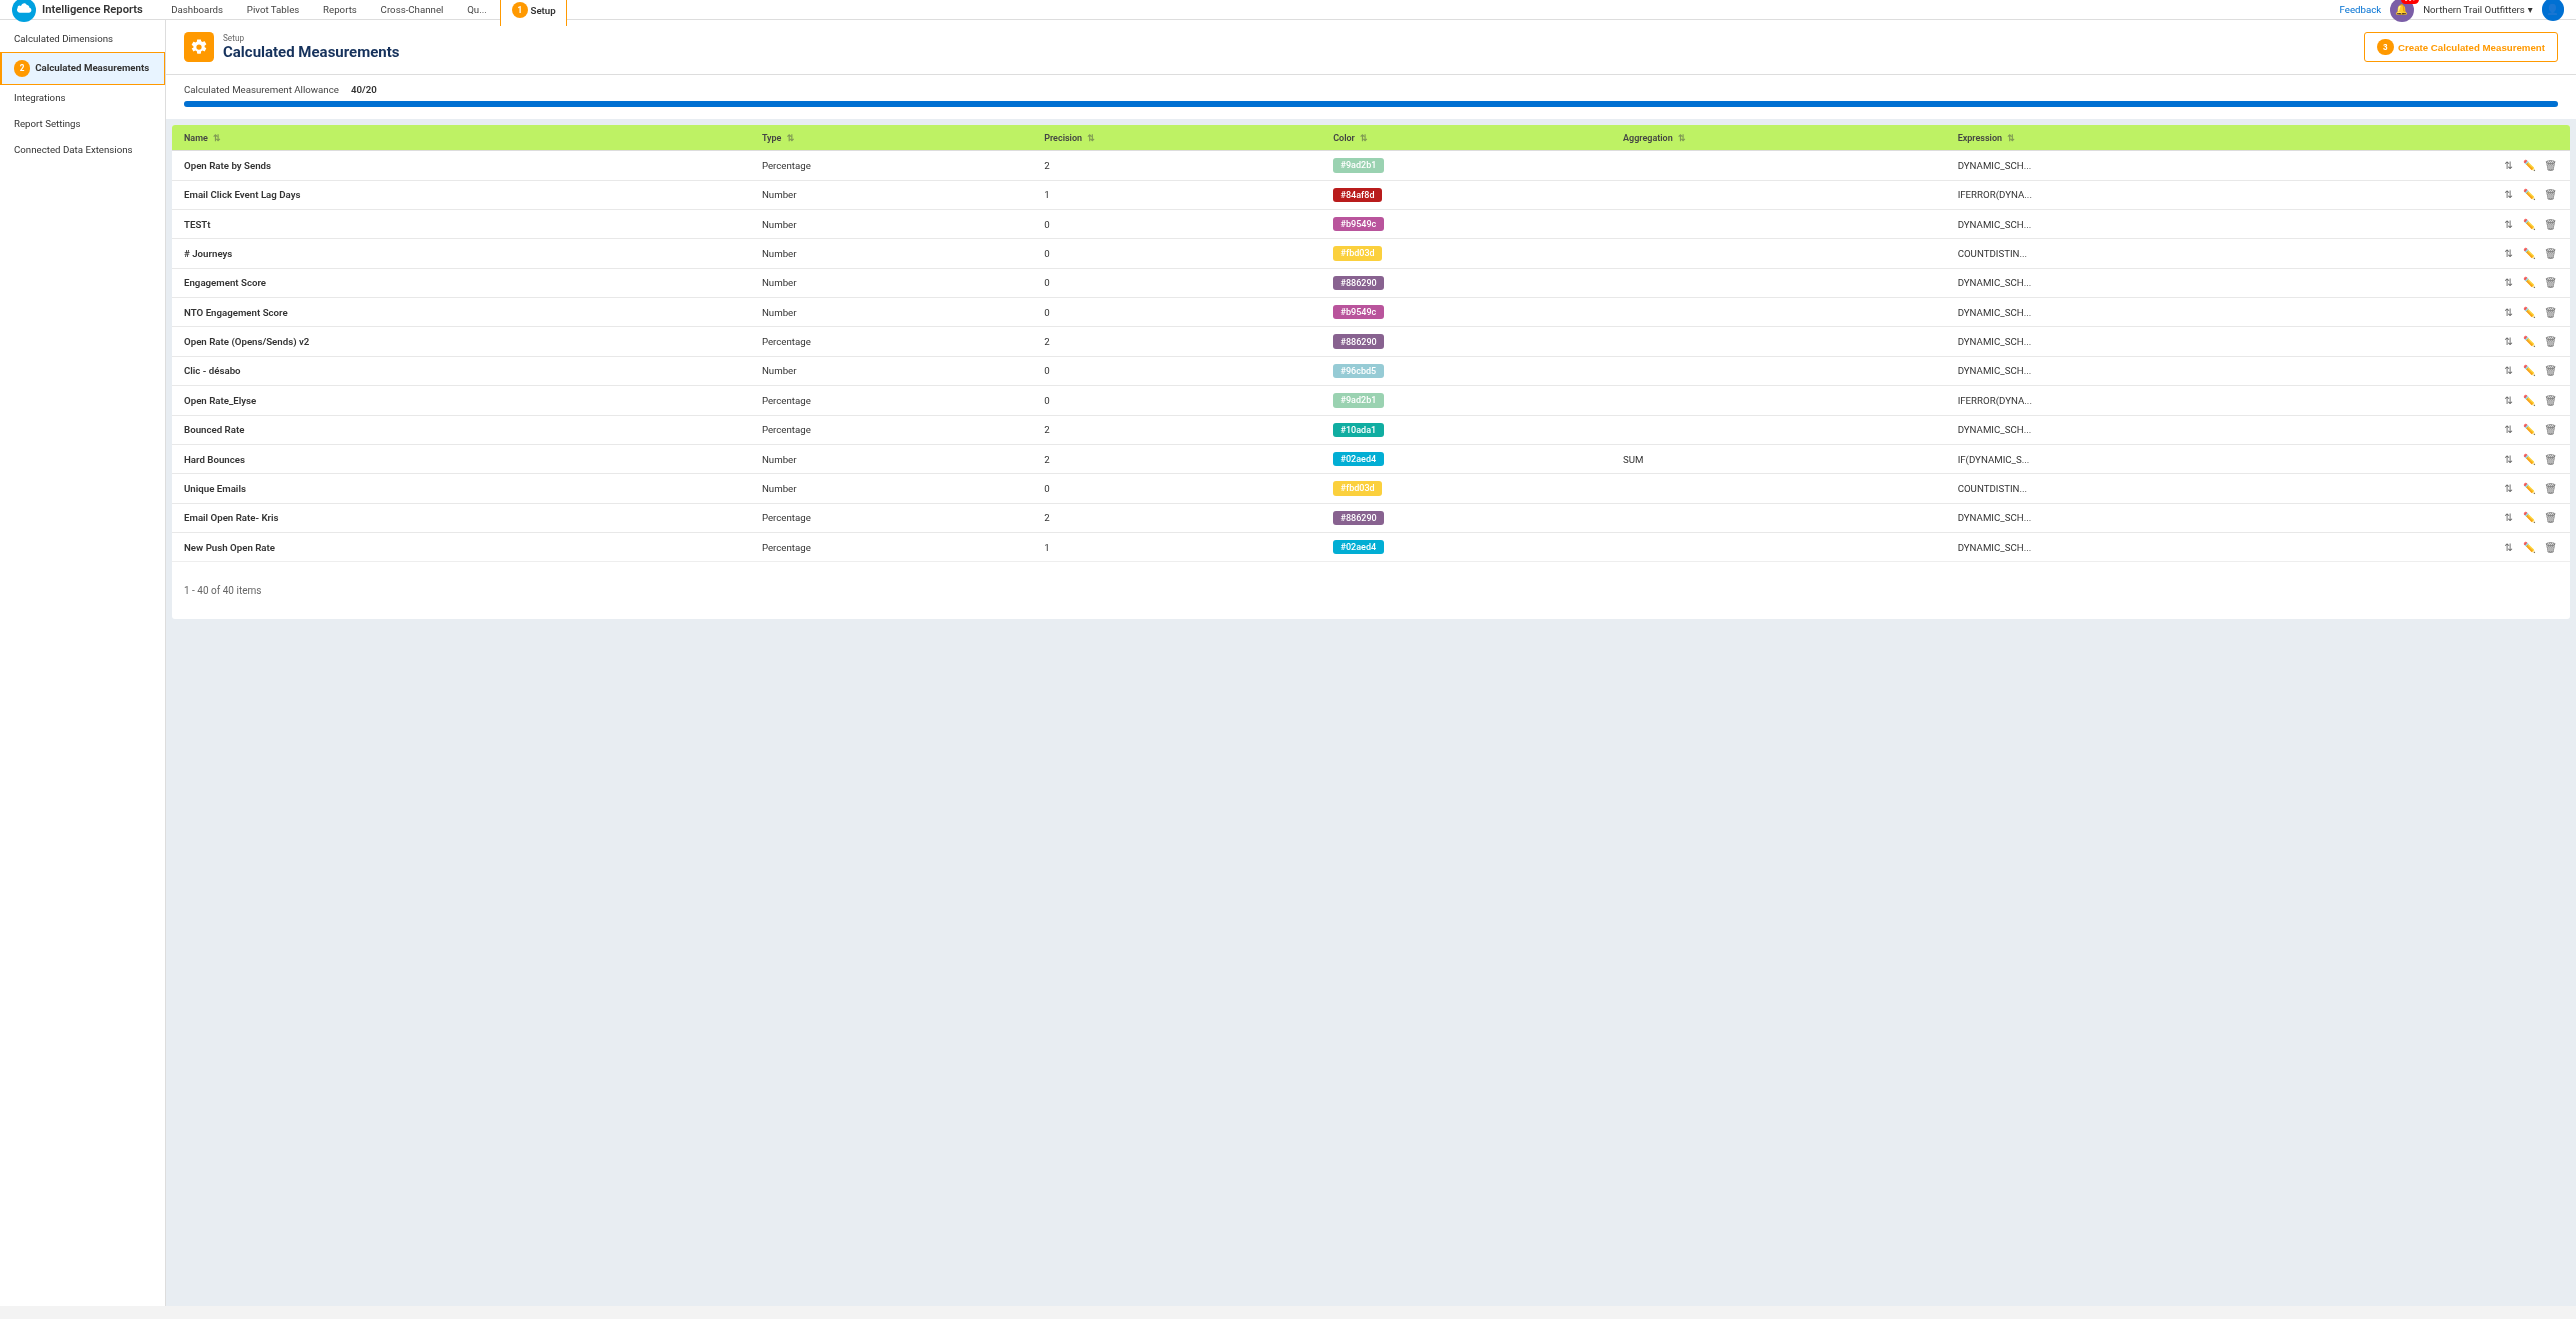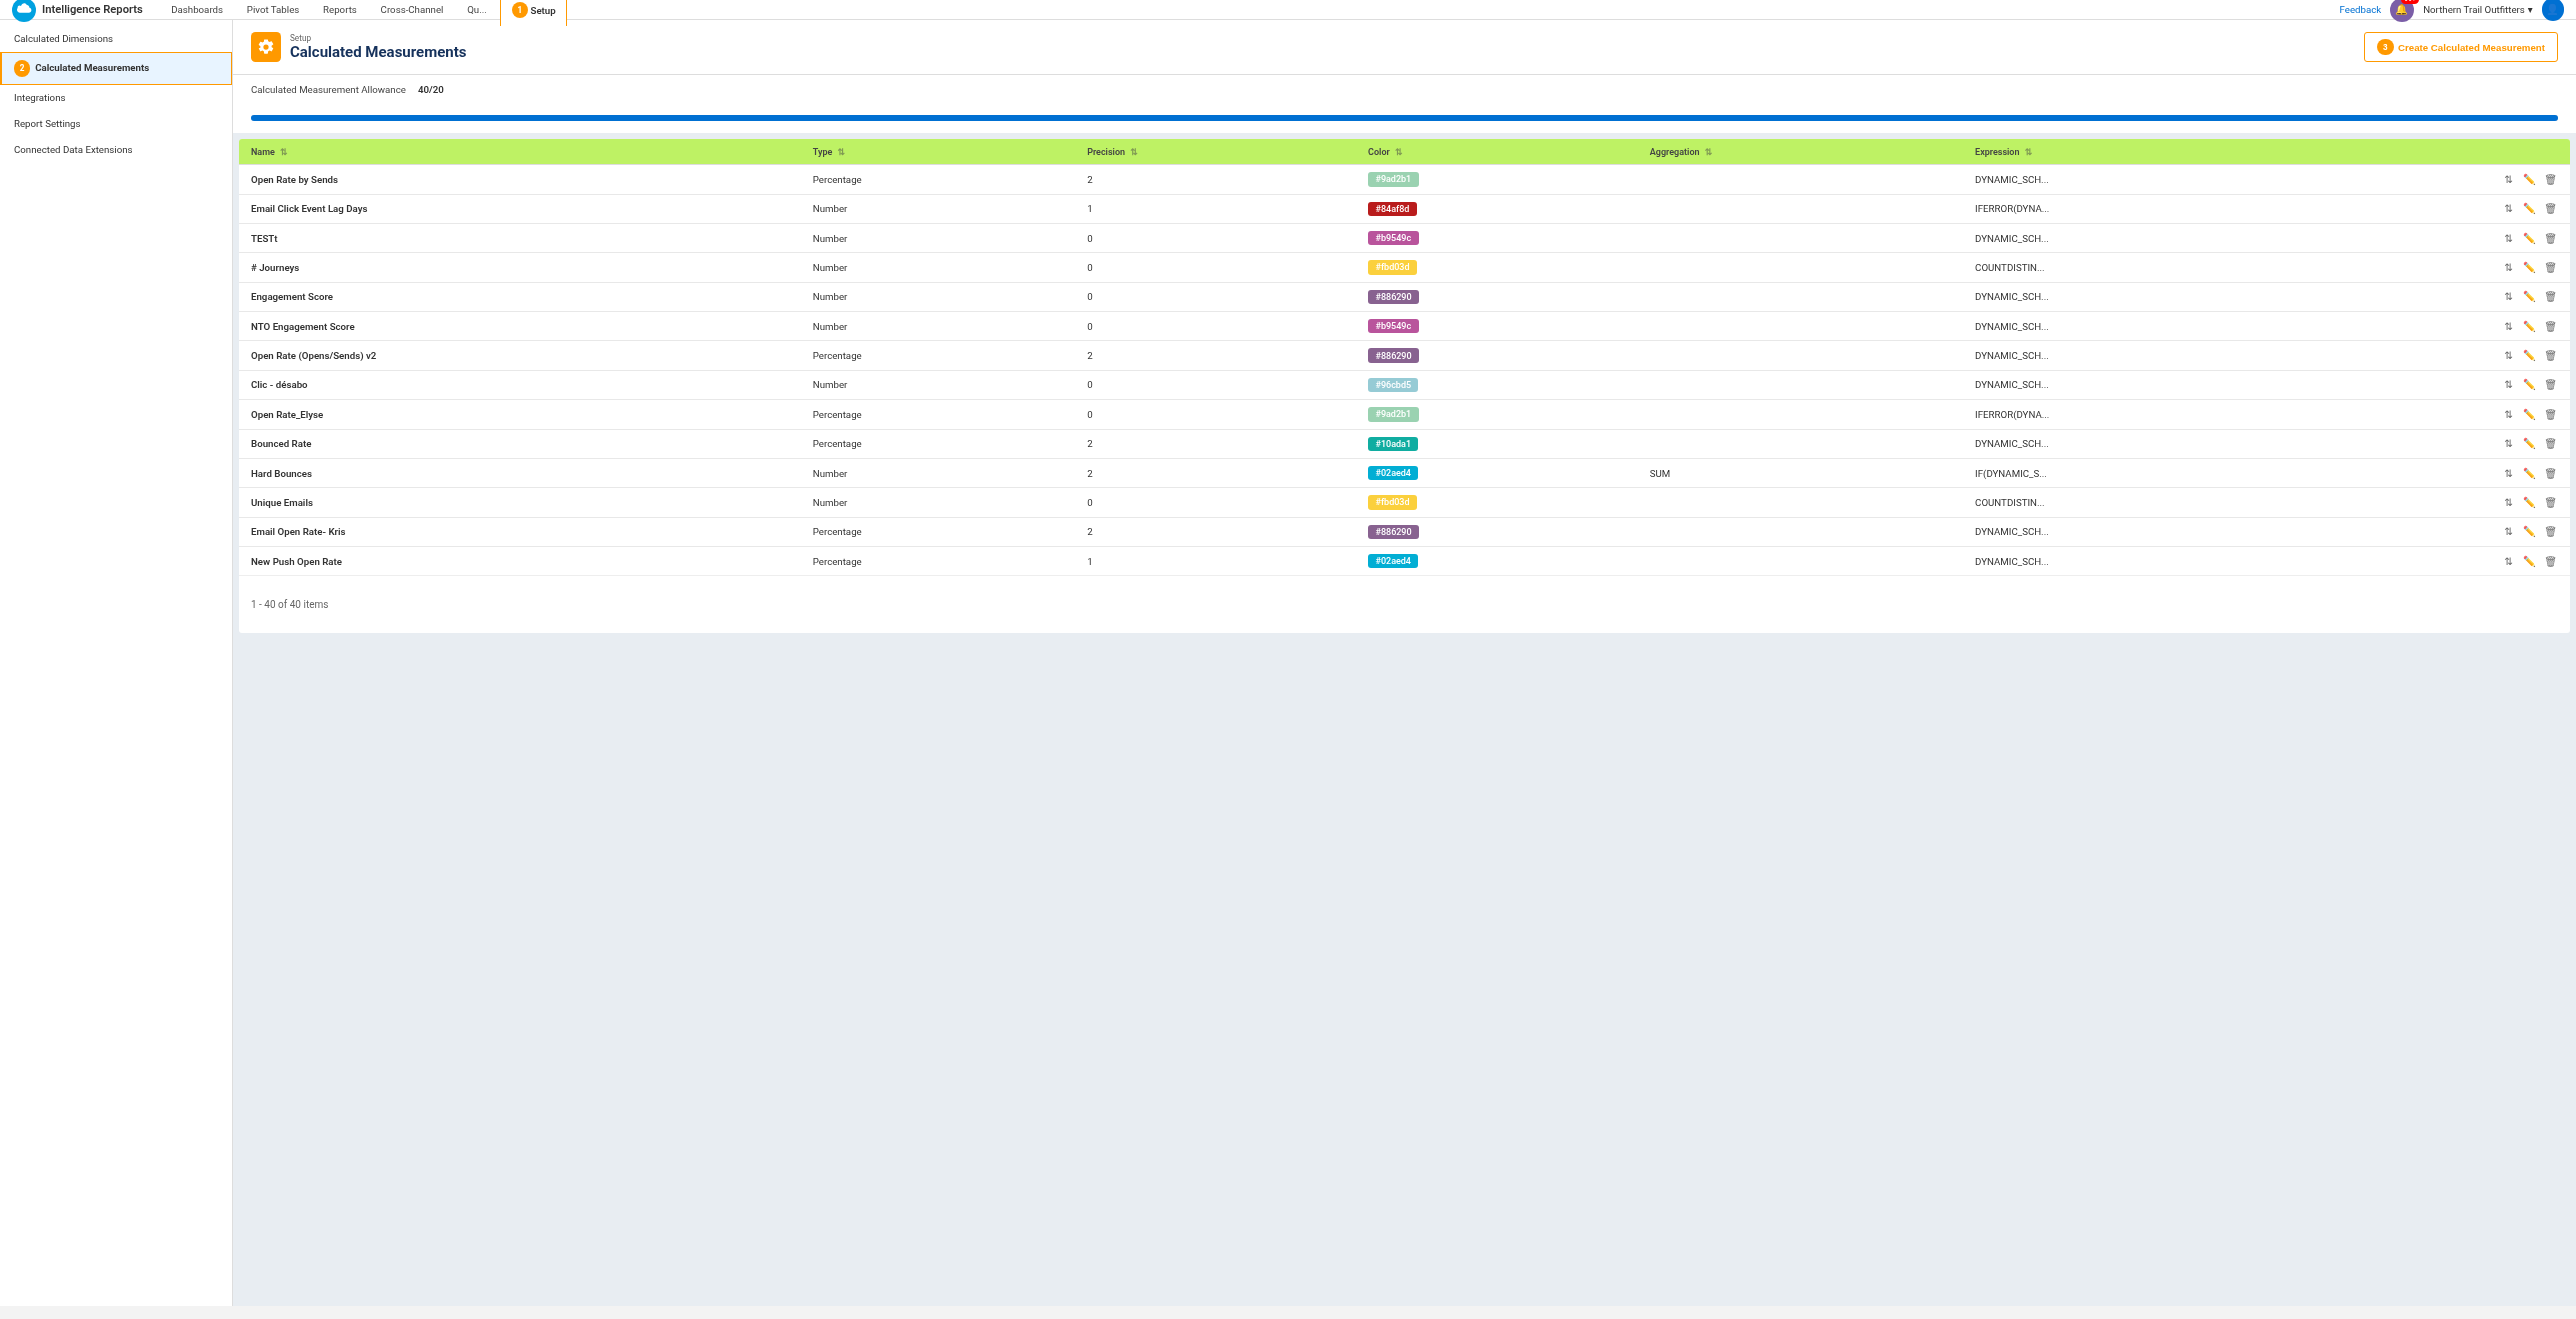--- a/index.html
+++ b/index.html
@@ -24,39 +24,39 @@
     .notif-avatar { position: relative; width: 24px; height: 24px; }
     .notif-avatar .avatar-circle { width: 24px; height: 24px; border-radius: 50%; background: #7b5ea7; display: flex; align-items: center; justify-content: center; color: #fff; font-size: 10.4px; font-weight: bold; }
     .notif-badge { position: absolute; top: -3px; right: -4.5px; background: #f00; color: #fff; border-radius: 7.4px; font-size: 6.7px; padding: 0.7px 3px; font-weight: bold; }
     .org-selector { display: flex; align-items: center; gap: 3px; cursor: pointer; color: #333; font-size: 9.7px; }
     .user-avatar { width: 22.3px; height: 22.3px; border-radius: 50%; background: #0070d2; display: flex; align-items: center; justify-content: center; color: #fff; font-size: 10.4px; cursor: pointer; }
 
     
     .layout { display: flex; height: calc(100vh - 33px); }
 
     
-    .sidebar { width: 233px; background: #fff; border-right: 0.7px solid #ddd; padding: 6px 0; flex-shrink: 0; }
+    .sidebar { width: 166px; background: #fff; border-right: 0.7px solid #ddd; padding: 6px 0; flex-shrink: 0; }
     .sidebar-item { padding: 7.4px 12px; cursor: pointer; color: #333; font-size: 9.7px; border-left: 2.2px solid transparent; }
     .sidebar-item.highlighted { border: 1.5px solid #f90; border-left: 2.2px solid #f90; background: #e8f4ff; font-weight: 700; color: #333; }
 
     
     .main { flex: 1; overflow-y: auto; background: #e8edf2; padding: 0; }
 
     
     .page-header { background: #fff; padding: 12px 18px; display: flex; align-items: center; justify-content: space-between; border-bottom: 0.7px solid #ddd; }
     .page-header-left { display: flex; align-items: center; gap: 9px; }
     .setup-icon { width: 30px; height: 30px; background: #f90; border-radius: 4.5px; display: flex; align-items: center; justify-content: center; }
     .setup-icon svg { fill: white; width: 18px; height: 18px; }
     .page-header-text .setup-label { font-size: 8.2px; color: #666; }
     .page-header-text .page-title { font-size: 15px; font-weight: 700; color: #16325c; }
     .create-btn { border: 1.5px solid #f90; color: #f90; background: #fff; padding: 6px 12px; border-radius: 3px; font-size: 9.7px; font-weight: 600; cursor: pointer; display: flex; align-items: center; gap: 4.5px; }
 
     
     .progress-area { background: #fff; padding: 9px 18px 12px; margin-bottom: 1.5px; }
-    .allowance-row { display: flex; align-items: center; gap: 12px; margin-bottom: 20px; }
+    .allowance-row { display: flex; align-items: center; gap: 12px; margin-bottom: 6px; }
     .allowance-label { font-size: 9.7px; color: #444; }
     .allowance-value { font-size: 9.7px; font-weight: 600; color: #333; }
     .progress-bar-bg { height: 6px; background: #ddd; border-radius: 3px; flex: 1; }
     .progress-bar-fill { height: 100%; border-radius: 3px; background: #0070d2; }
 
     
     .table-container { background: #fff; margin: 6px; border-radius: 3px; overflow: hidden; }
     .data-table { width: 100%; border-collapse: collapse; }
     .data-table thead tr { background: #bef264; border-bottom: 1.5px solid #ddd; margin-top: 48px; }
     .data-table th { padding: 7.4px 12px; text-align: left; font-size: 9px; font-weight: 600; color: #444; cursor: pointer; white-space: nowrap; }

